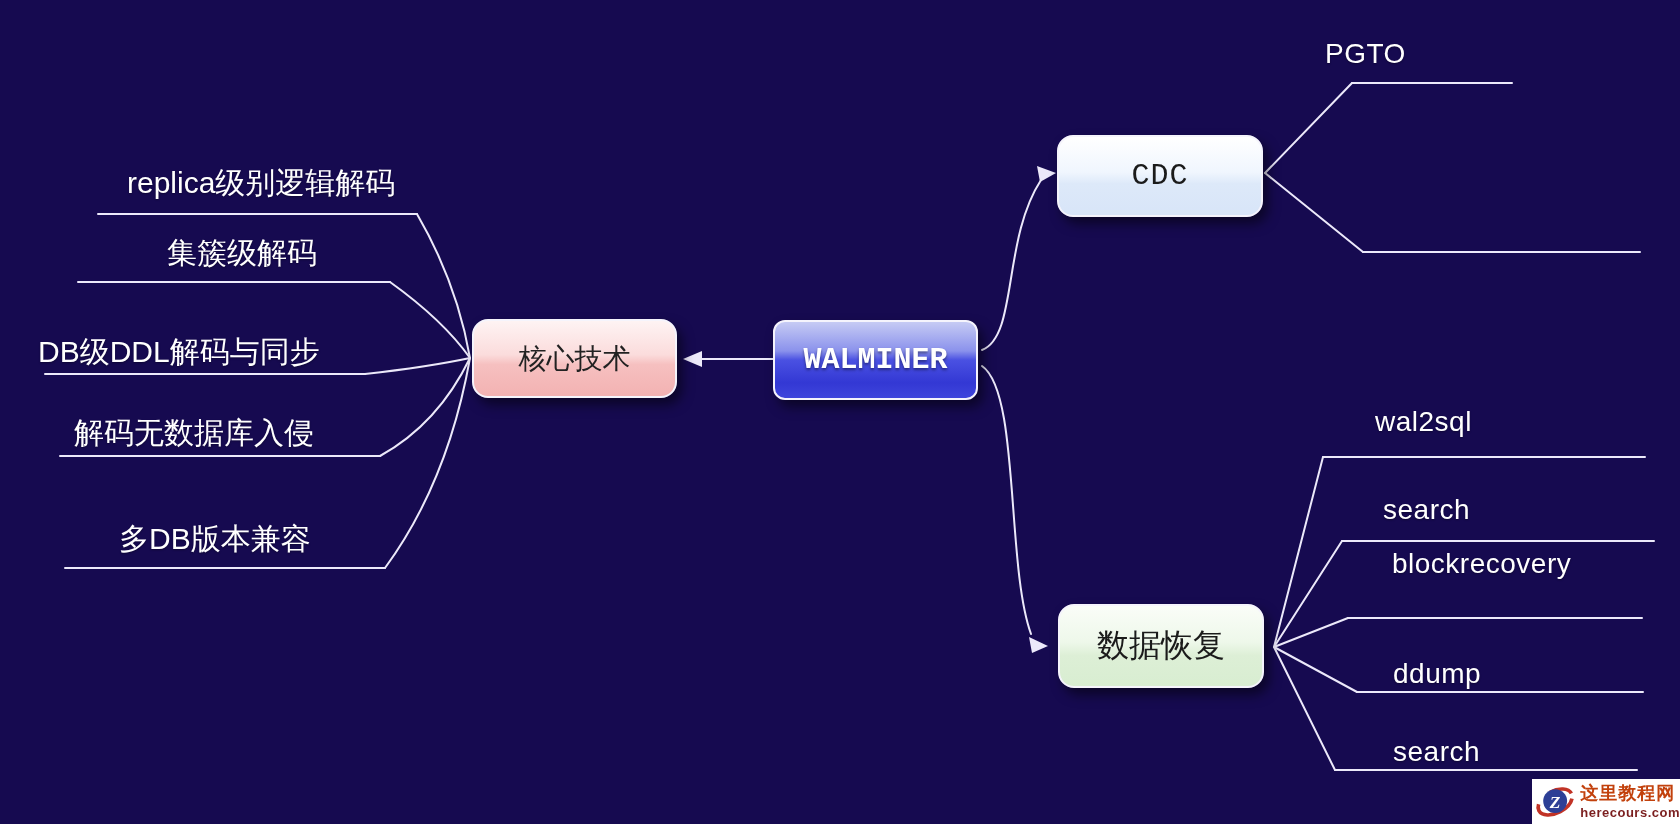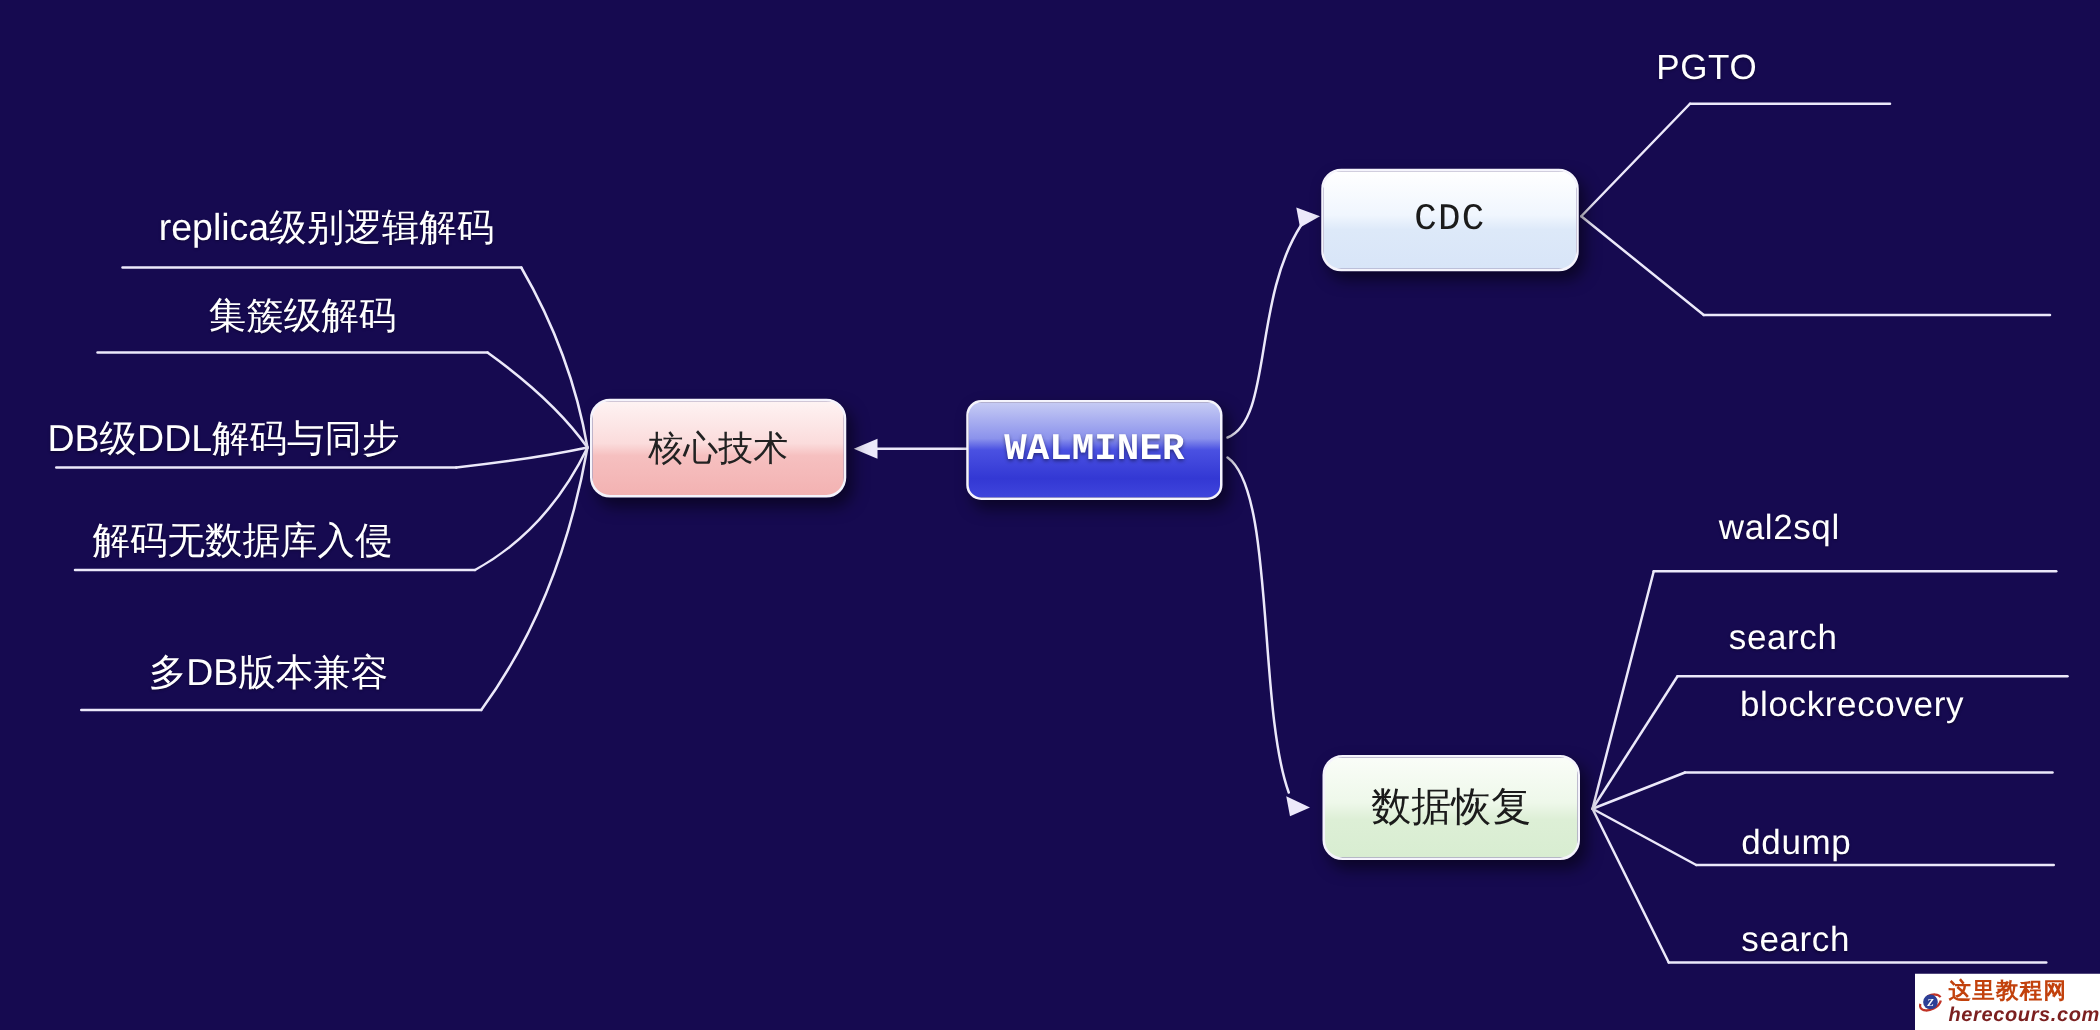--- a/index.html
+++ b/index.html
@@ -45,21 +45,21 @@
     background:linear-gradient(180deg,#fafdf8 0%,#eef8ea 45%,#ddefd6 62%,#d8edd1 100%);
     color:#1b1b1b;font-size:32px;
   }
 
   .watermark{
     position:absolute;left:1532px;top:779px;width:148px;height:45px;
     background:#ffffff;display:flex;align-items:center;gap:4px;padding-left:2px;box-sizing:border-box;
   }
   .wm-text{display:flex;flex-direction:column;justify-content:center;line-height:1;}
   .wm-name{color:#c2410c;font-weight:bold;font-size:18px;letter-spacing:1px;}
-  .wm-url{color:#7b1f1f;font-weight:bold;font-size:16px;margin-top:4px;letter-spacing:.5px;font-style:italic;}
+  .wm-url{color:#7b1f1f;font-weight:bold;font-size:13px;margin-top:4px;letter-spacing:.5px;}
 </style>
 </head>
 <body>
 
 <div class="stage">
 
   <svg class="links" viewBox="0 0 1680 824">
 
     <g>
       <line x1="98" y1="214" x2="417" y2="214"></line>

